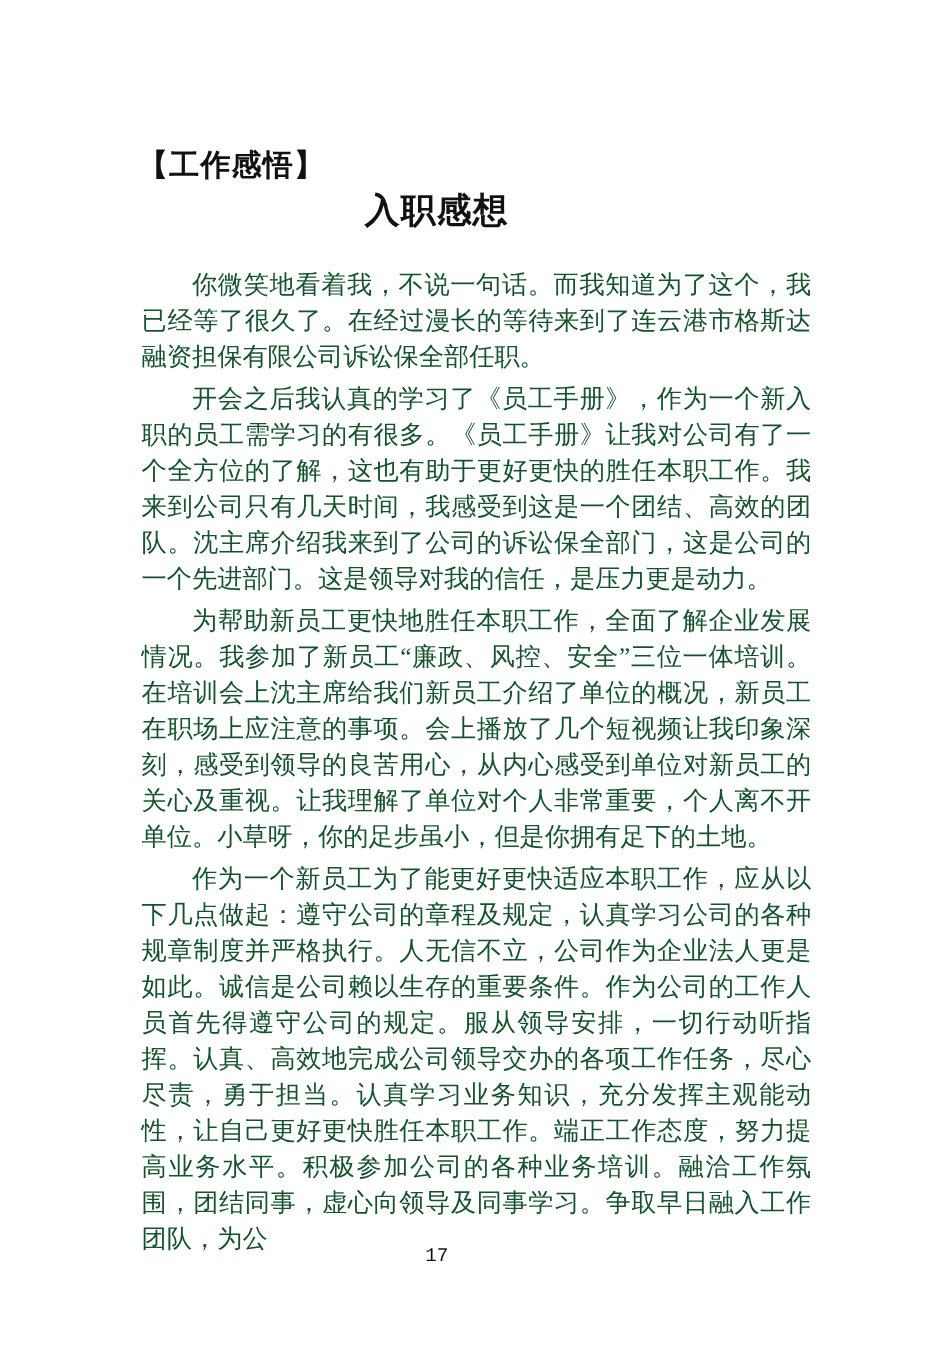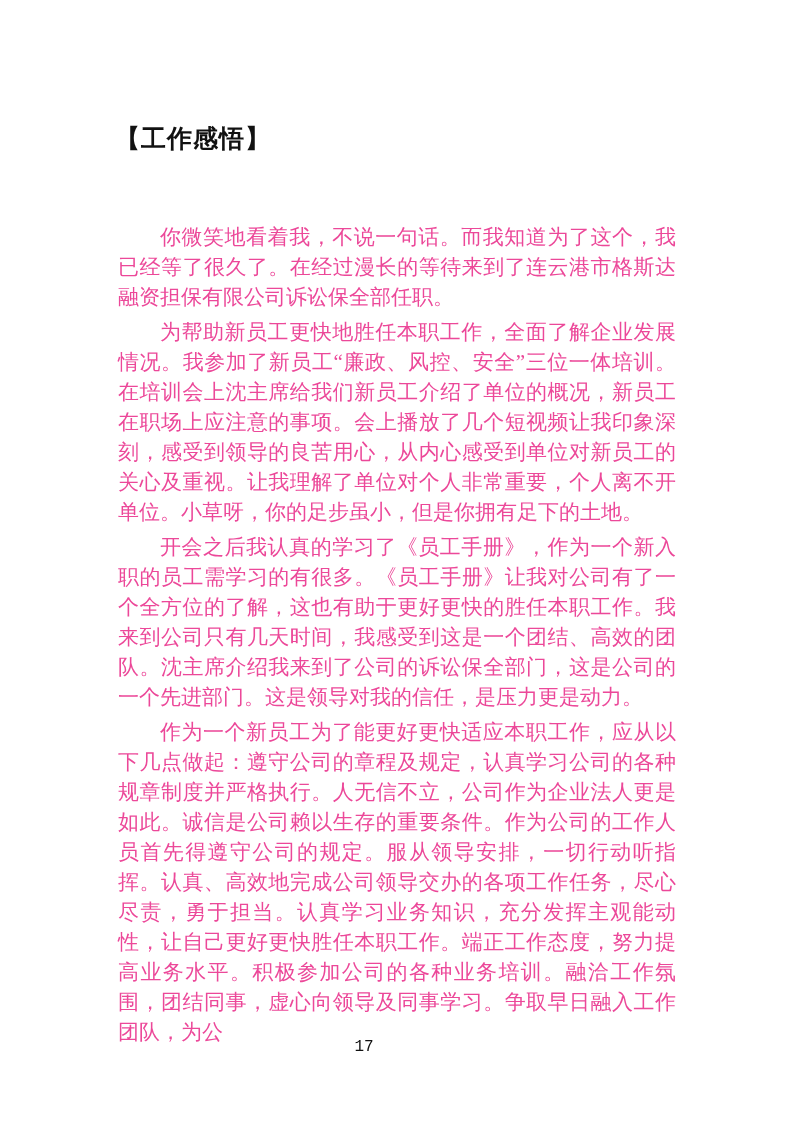--- a/index.html
+++ b/index.html
@@ -41,21 +41,21 @@
     color: #111111;
   }
   .body-text {
     position: absolute;
     left: 118px;
     top: 222px;
     width: 558px;
     font-family: "Liberation Serif", "DejaVu Serif", serif;
     font-size: 21px;
     line-height: 30px;
-    color: #ec4899;
+    color: #14532d;
     text-align: justify;
     text-justify: inter-ideograph;
   }
   .body-text p {
     margin: 0;
     text-indent: 2em;
   }
   .body-text p + p {
     margin-top: 5px;
   }
@@ -71,25 +71,26 @@
     color: #111111;
   }
 </style>
 </head>
 <body>
 
 <div class="page">
 
   <div class="section-header">【工作感悟】</div>
 
+  <div class="doc-title">入职感想</div>
 
   <div class="body-text">
     <p>你微笑地看着我，不说一句话。而我知道为了这个，我已经等了很久了。在经过漫长的等待来到了连云港市格斯达融资担保有限公司诉讼保全部任职。</p>
+    <p>开会之后我认真的学习了《员工手册》，作为一个新入职的员工需学习的有很多。《员工手册》让我对公司有了一个全方位的了解，这也有助于更好更快的胜任本职工作。我来到公司只有几天时间，我感受到这是一个团结、高效的团队。沈主席介绍我来到了公司的诉讼保全部门，这是公司的一个先进部门。这是领导对我的信任，是压力更是动力。</p>
     <p>为帮助新员工更快地胜任本职工作，全面了解企业发展情况。我参加了新员工“廉政、风控、安全”三位一体培训。在培训会上沈主席给我们新员工介绍了单位的概况，新员工在职场上应注意的事项。会上播放了几个短视频让我印象深刻，感受到领导的良苦用心，从内心感受到单位对新员工的关心及重视。让我理解了单位对个人非常重要，个人离不开单位。小草呀，你的足步虽小，但是你拥有足下的土地。</p>
-    <p>开会之后我认真的学习了《员工手册》，作为一个新入职的员工需学习的有很多。《员工手册》让我对公司有了一个全方位的了解，这也有助于更好更快的胜任本职工作。我来到公司只有几天时间，我感受到这是一个团结、高效的团队。沈主席介绍我来到了公司的诉讼保全部门，这是公司的一个先进部门。这是领导对我的信任，是压力更是动力。</p>
     <p>作为一个新员工为了能更好更快适应本职工作，应从以下几点做起：遵守公司的章程及规定，认真学习公司的各种规章制度并严格执行。人无信不立，公司作为企业法人更是如此。诚信是公司赖以生存的重要条件。作为公司的工作人员首先得遵守公司的规定。服从领导安排，一切行动听指挥。认真、高效地完成公司领导交办的各项工作任务，尽心尽责，勇于担当。认真学习业务知识，充分发挥主观能动性，让自己更好更快胜任本职工作。端正工作态度，努力提高业务水平。积极参加公司的各种业务培训。融洽工作氛围，团结同事，虚心向领导及同事学习。争取早日融入工作团队，为公</p>
   </div>
 
   <div class="page-footer">
     <span>17</span>
   </div>
 
 </div>
 
 </body></html>

